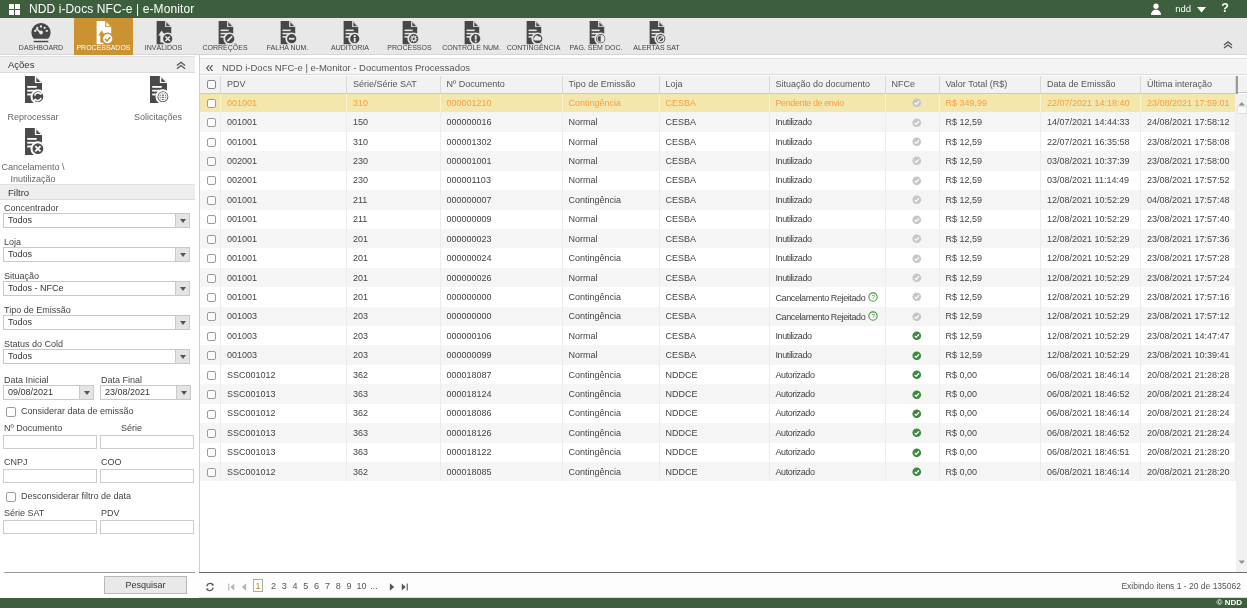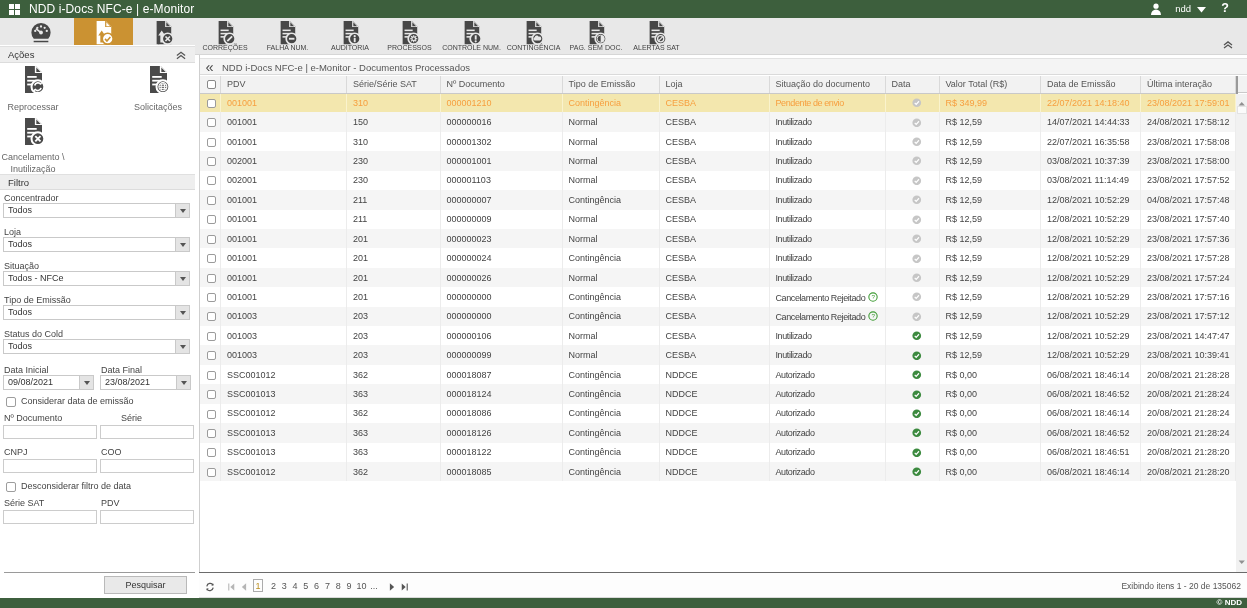--- a/index.html
+++ b/index.html
@@ -11,21 +11,21 @@
 #user{position:absolute;right:0;top:0;height:17.5px;color:#fff;font-size:11px;}
 
 #ribbon{position:absolute;left:0;top:17.5px;width:1247px;height:37.5px;background:#e8e8e8;border-bottom:1px solid #d6d6d6;}
 .tab{position:absolute;top:0;height:37px;text-align:center;}
 .tab .lbl{position:absolute;bottom:3px;left:0;right:0;font-size:7px;line-height:9px;color:#3f3f3f;white-space:nowrap;}
 .tab svg{margin-top:3.5px;}
 .tab.active{background:#cb9232;}
 .tab.active .lbl{color:#fff;}
 #ribcollapse{position:absolute;right:14px;bottom:5px;color:#555;}
 
-#panel{position:absolute;left:0;top:45px;width:195px;height:542.5px;background:#fff;}
+#panel{position:absolute;left:0;top:55px;width:195px;height:542.5px;background:#fff;}
 .phead{position:absolute;left:0;width:195px;height:16.5px;background:#eeeeee;border-top:1px solid #e0e0e0;border-bottom:1px solid #dcdcdc;font-size:9.5px;color:#333;padding-left:8px;line-height:16px;}
 .aicon{position:absolute;text-align:center;width:64px;}
 .aicon .lbl{font-size:9px;color:#666;margin-top:3px;line-height:12.5px;}
 .flabel{position:absolute;font-size:9px;color:#444;}
 .combo{position:absolute;height:14.5px;border:1px solid #c9c9c9;background:#fff;font-size:9px;font-weight:bold;color:#222;line-height:13.5px;padding-left:4px;}
 .combo .btn{position:absolute;right:0;top:0;bottom:0;width:14px;background:#e4e4e4;border-left:1px solid #c9c9c9;}
 .combo .btn:after{content:"";position:absolute;left:3.5px;top:5px;border:3.5px solid transparent;border-top:4px solid #555;}
 .tinput{position:absolute;height:13.5px;border:1px solid #ccc;background:#fff;}
 .cb{position:absolute;width:9.5px;height:9.5px;border:1px solid #9d9d9d;border-radius:2px;background:#fff;}
 .cblbl{position:absolute;font-size:9px;color:#444;}
@@ -294,21 +294,21 @@
 </colgroup>
       <thead>
         <tr>
 <td style="padding-left:6px"><span class="rcb" style="border-color:#888"></span></td>
 <td>PDV</td>
 <td>Série/Série SAT</td>
 <td>Nº Documento</td>
 <td>Tipo de Emissão</td>
 <td>Loja</td>
 <td>Situação do documento</td>
-<td>Data</td>
+<td>NFCe</td>
 <td>Valor Total (R$)</td>
 <td>Data de Emissão</td>
 <td>Última interação</td>
 </tr>
       </thead>
       <tbody>
 <tr class="sel">
           <td style="padding-left:6px"><span class="rcb"></span></td>
           <td>001001</td>
           <td>310</td>

